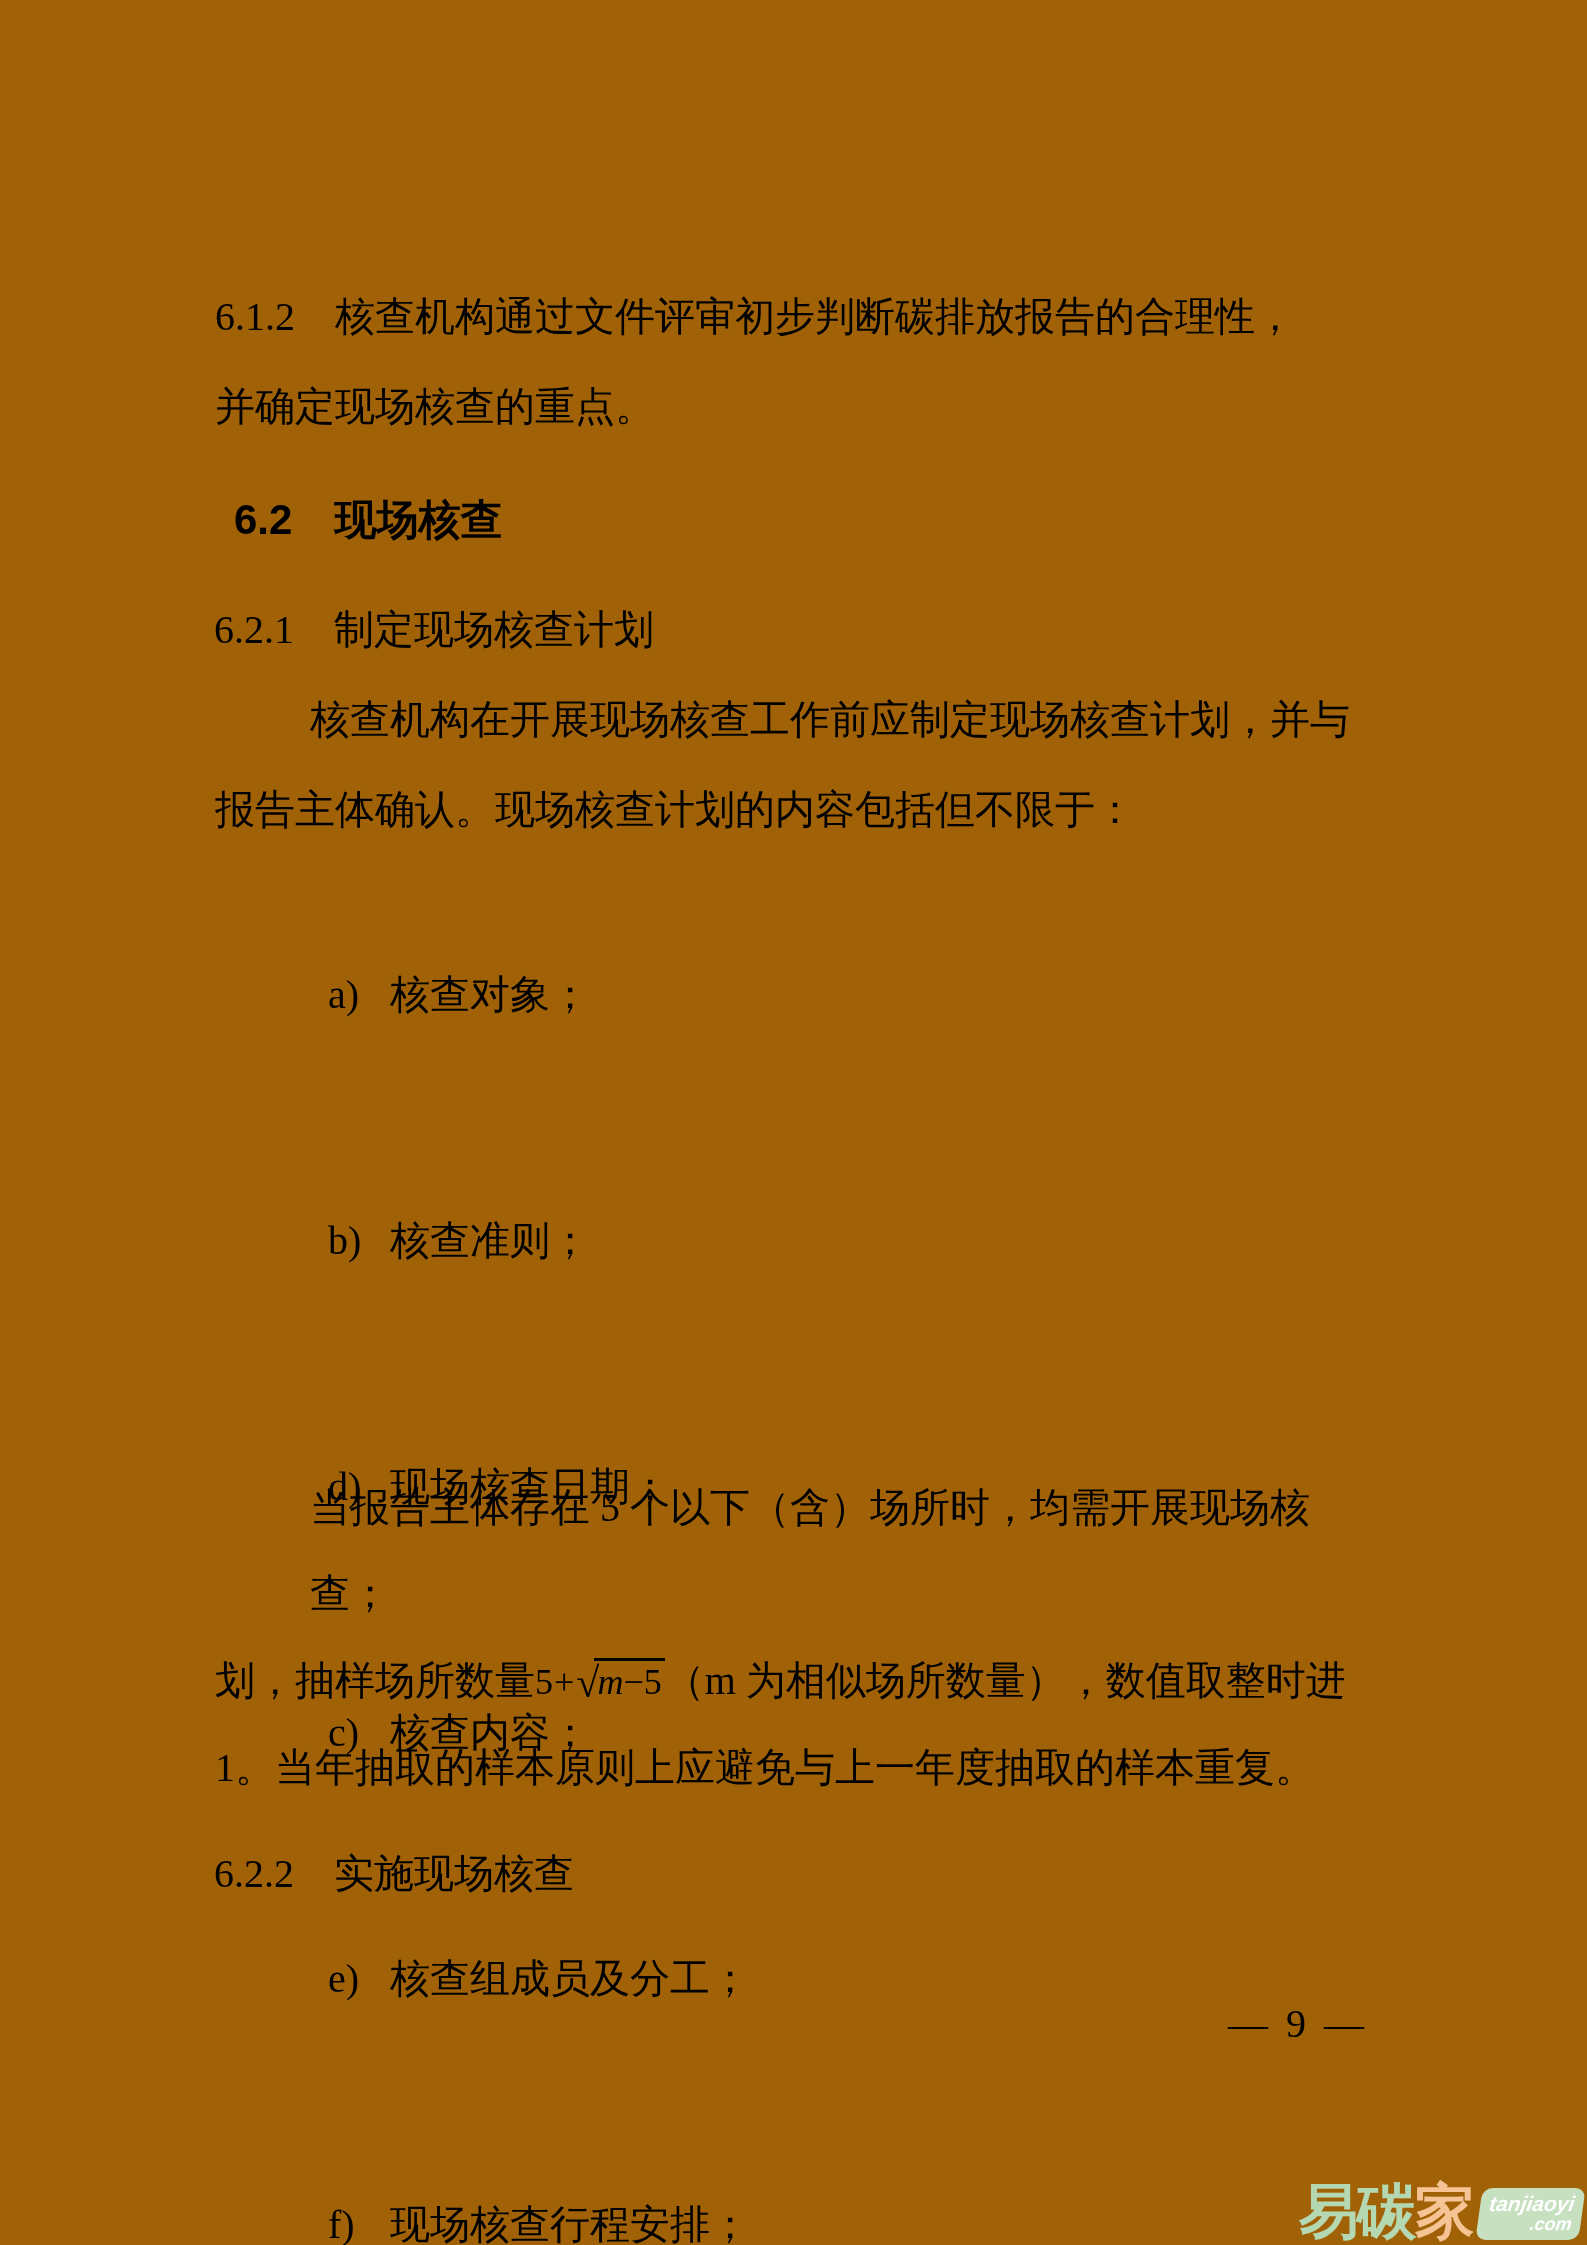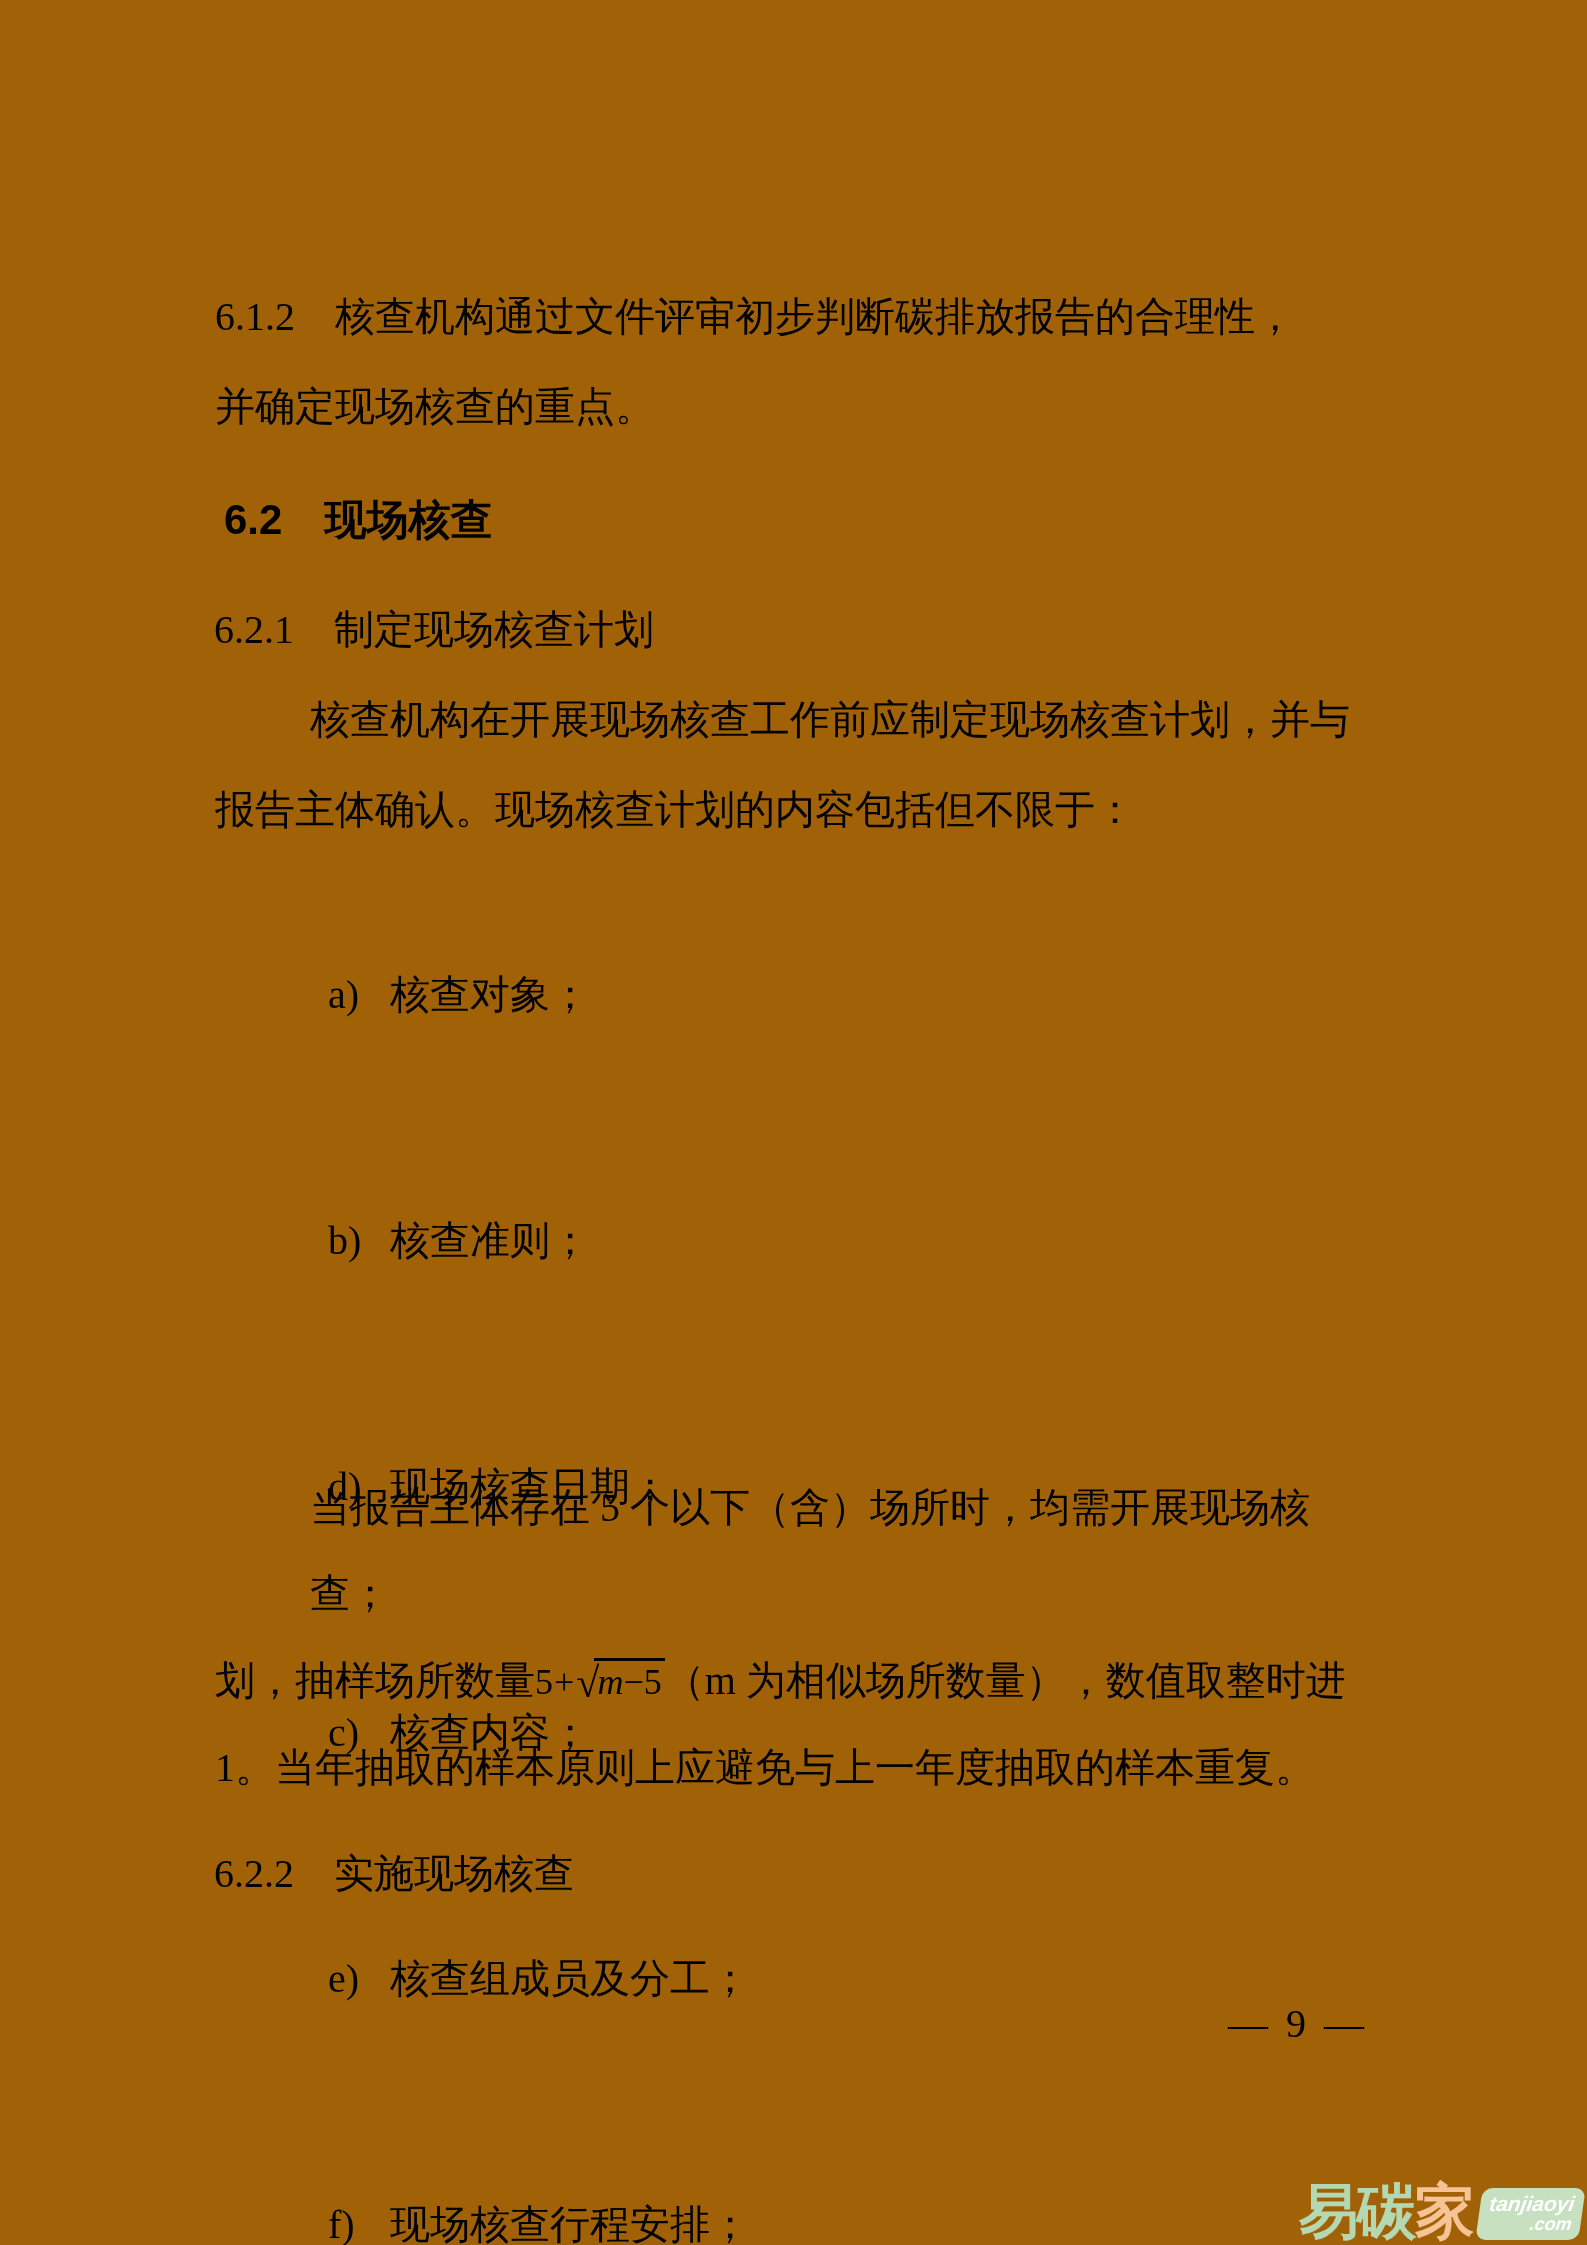--- a/index.html
+++ b/index.html
@@ -14,21 +14,21 @@
   }
   .abs { position: absolute; }
   .body-text { font-size: 40px; width: 1160px; }
   .line { line-height: 90px; white-space: pre-wrap; }
 
   
   .p1 { left: 215px; top: 272px; }
 
   
   .h62 {
-    left: 224px; top: 492px;
+    left: 234px; top: 492px;
     font-family: "Liberation Sans", "DejaVu Sans", sans-serif;
     font-weight: 700; font-size: 42px; line-height: 56px; white-space: pre-wrap;
   }
   
   .h-sub { left: 214px; font-size: 40px; line-height: 56px; white-space: pre-wrap; }
   .h621 { top: 602px; }
   .h622 { top: 1846px; }
 
   
   .p2 { left: 215px; top: 675px; }

